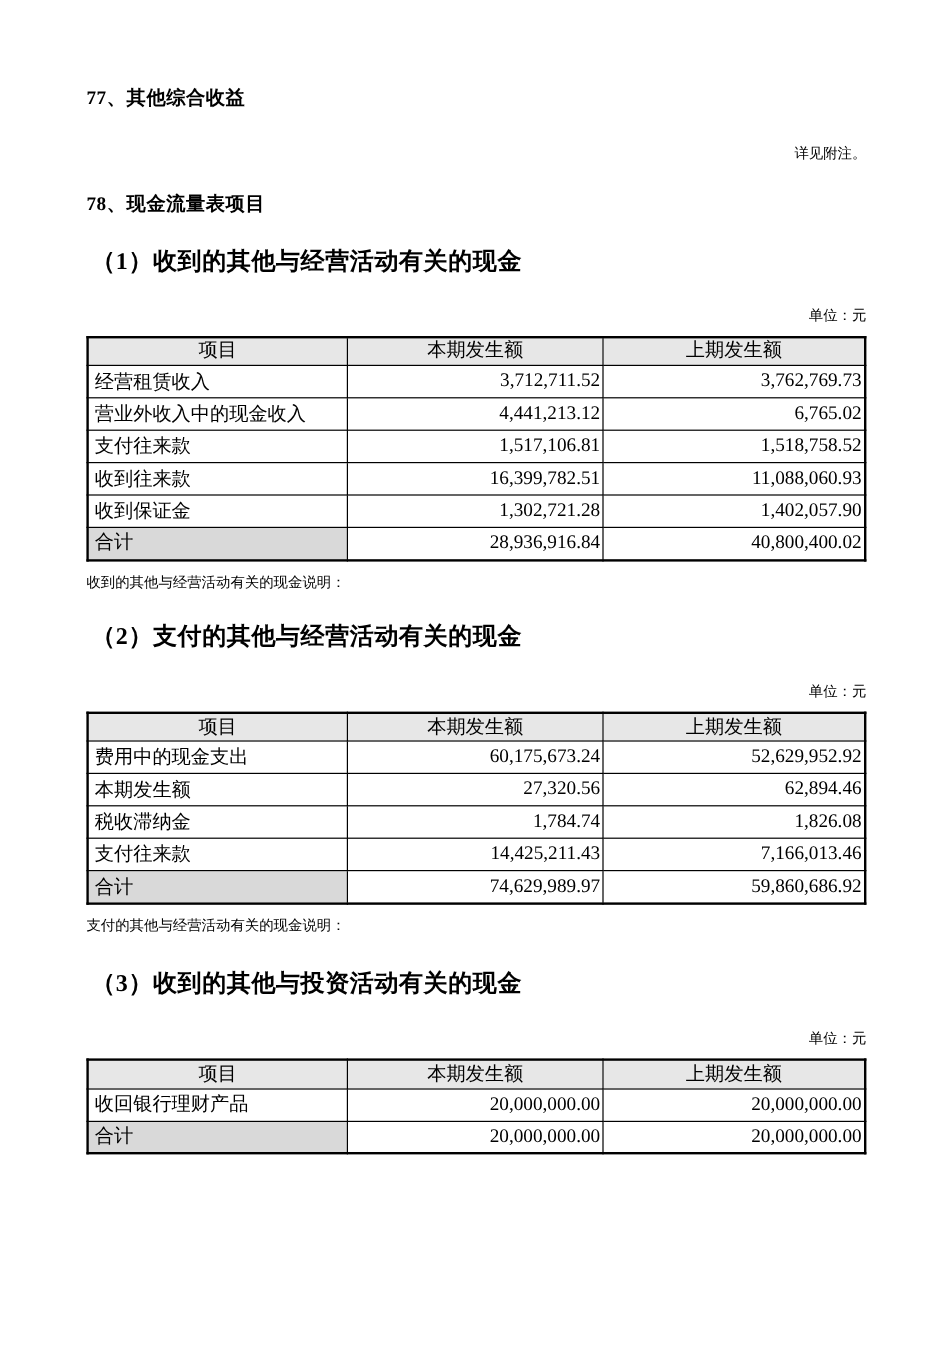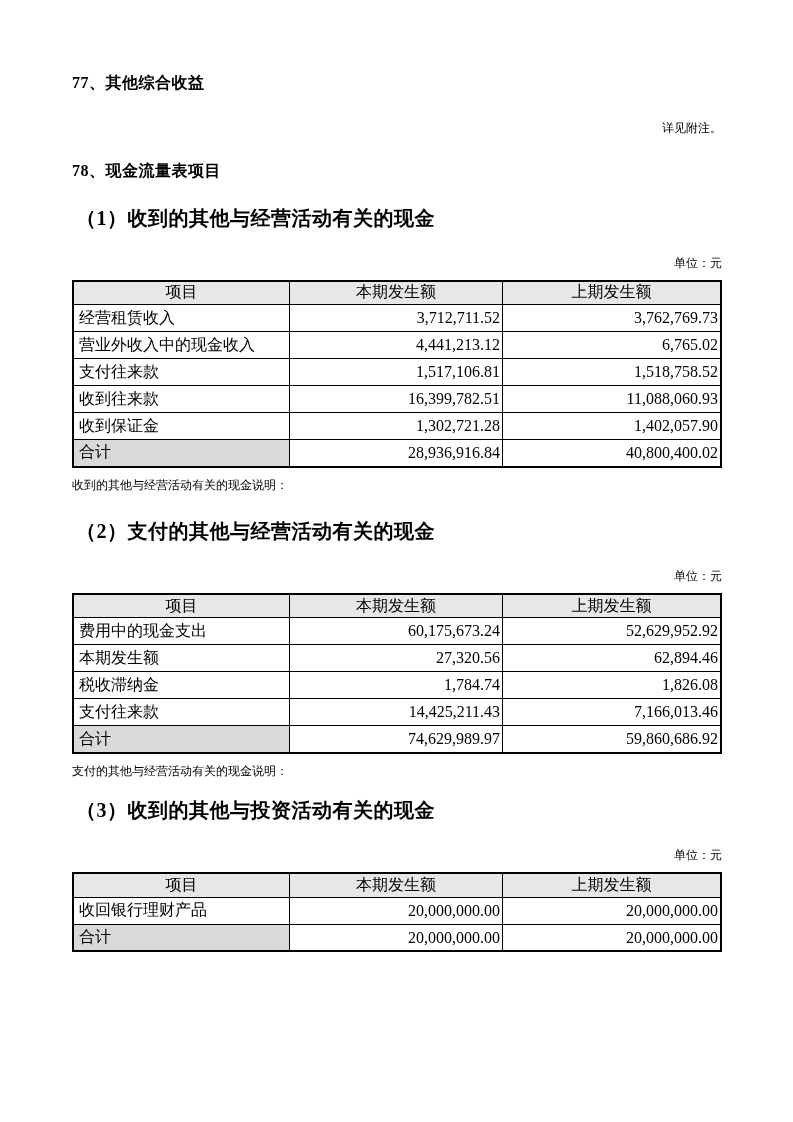--- a/index.html
+++ b/index.html
@@ -71,21 +71,21 @@
   }
   tr.total-row td{border-top:1.5px solid var(--border);}
   tr.total-row td.item-cell{
     background:var(--total-bg);
   }
   thead tr th{border-bottom:1.5px solid var(--border);}
   .footnote{
     font-size:12px;line-height:1.2;margin-top:10px;
   }
   .sec2 .h-sub{margin-top:28px;}
-  .sec3 .h-sub{margin-top:21px;}
+  .sec3 .h-sub{margin-top:31px;}
 </style>
 </head>
 <body>
 
 <div class="content">
 
   <div class="h-main">77、其他综合收益</div>
 
   <div class="body-text note77">详见附注。</div>
 

